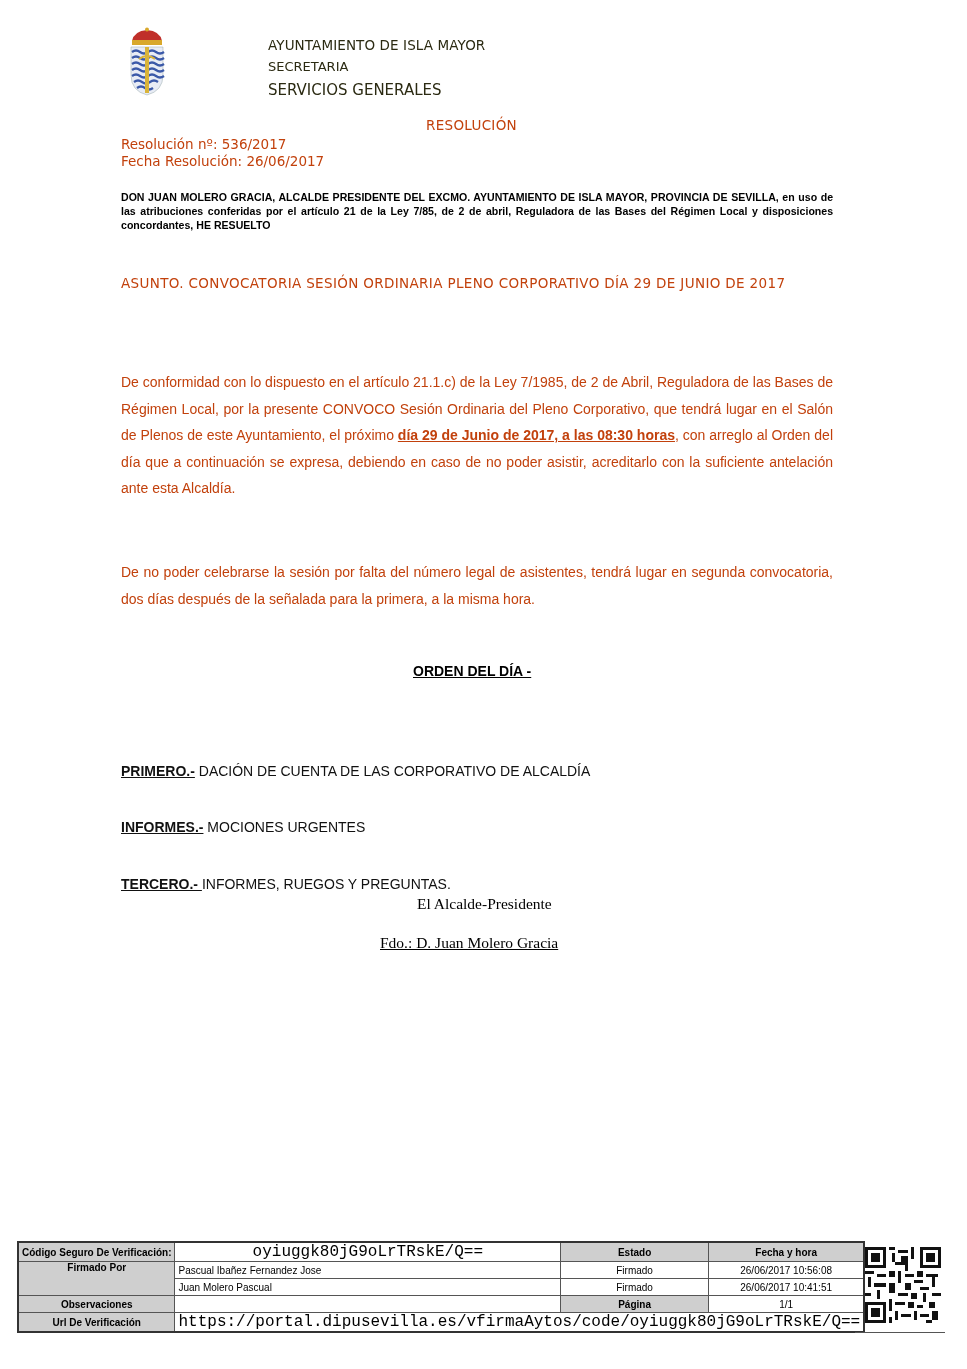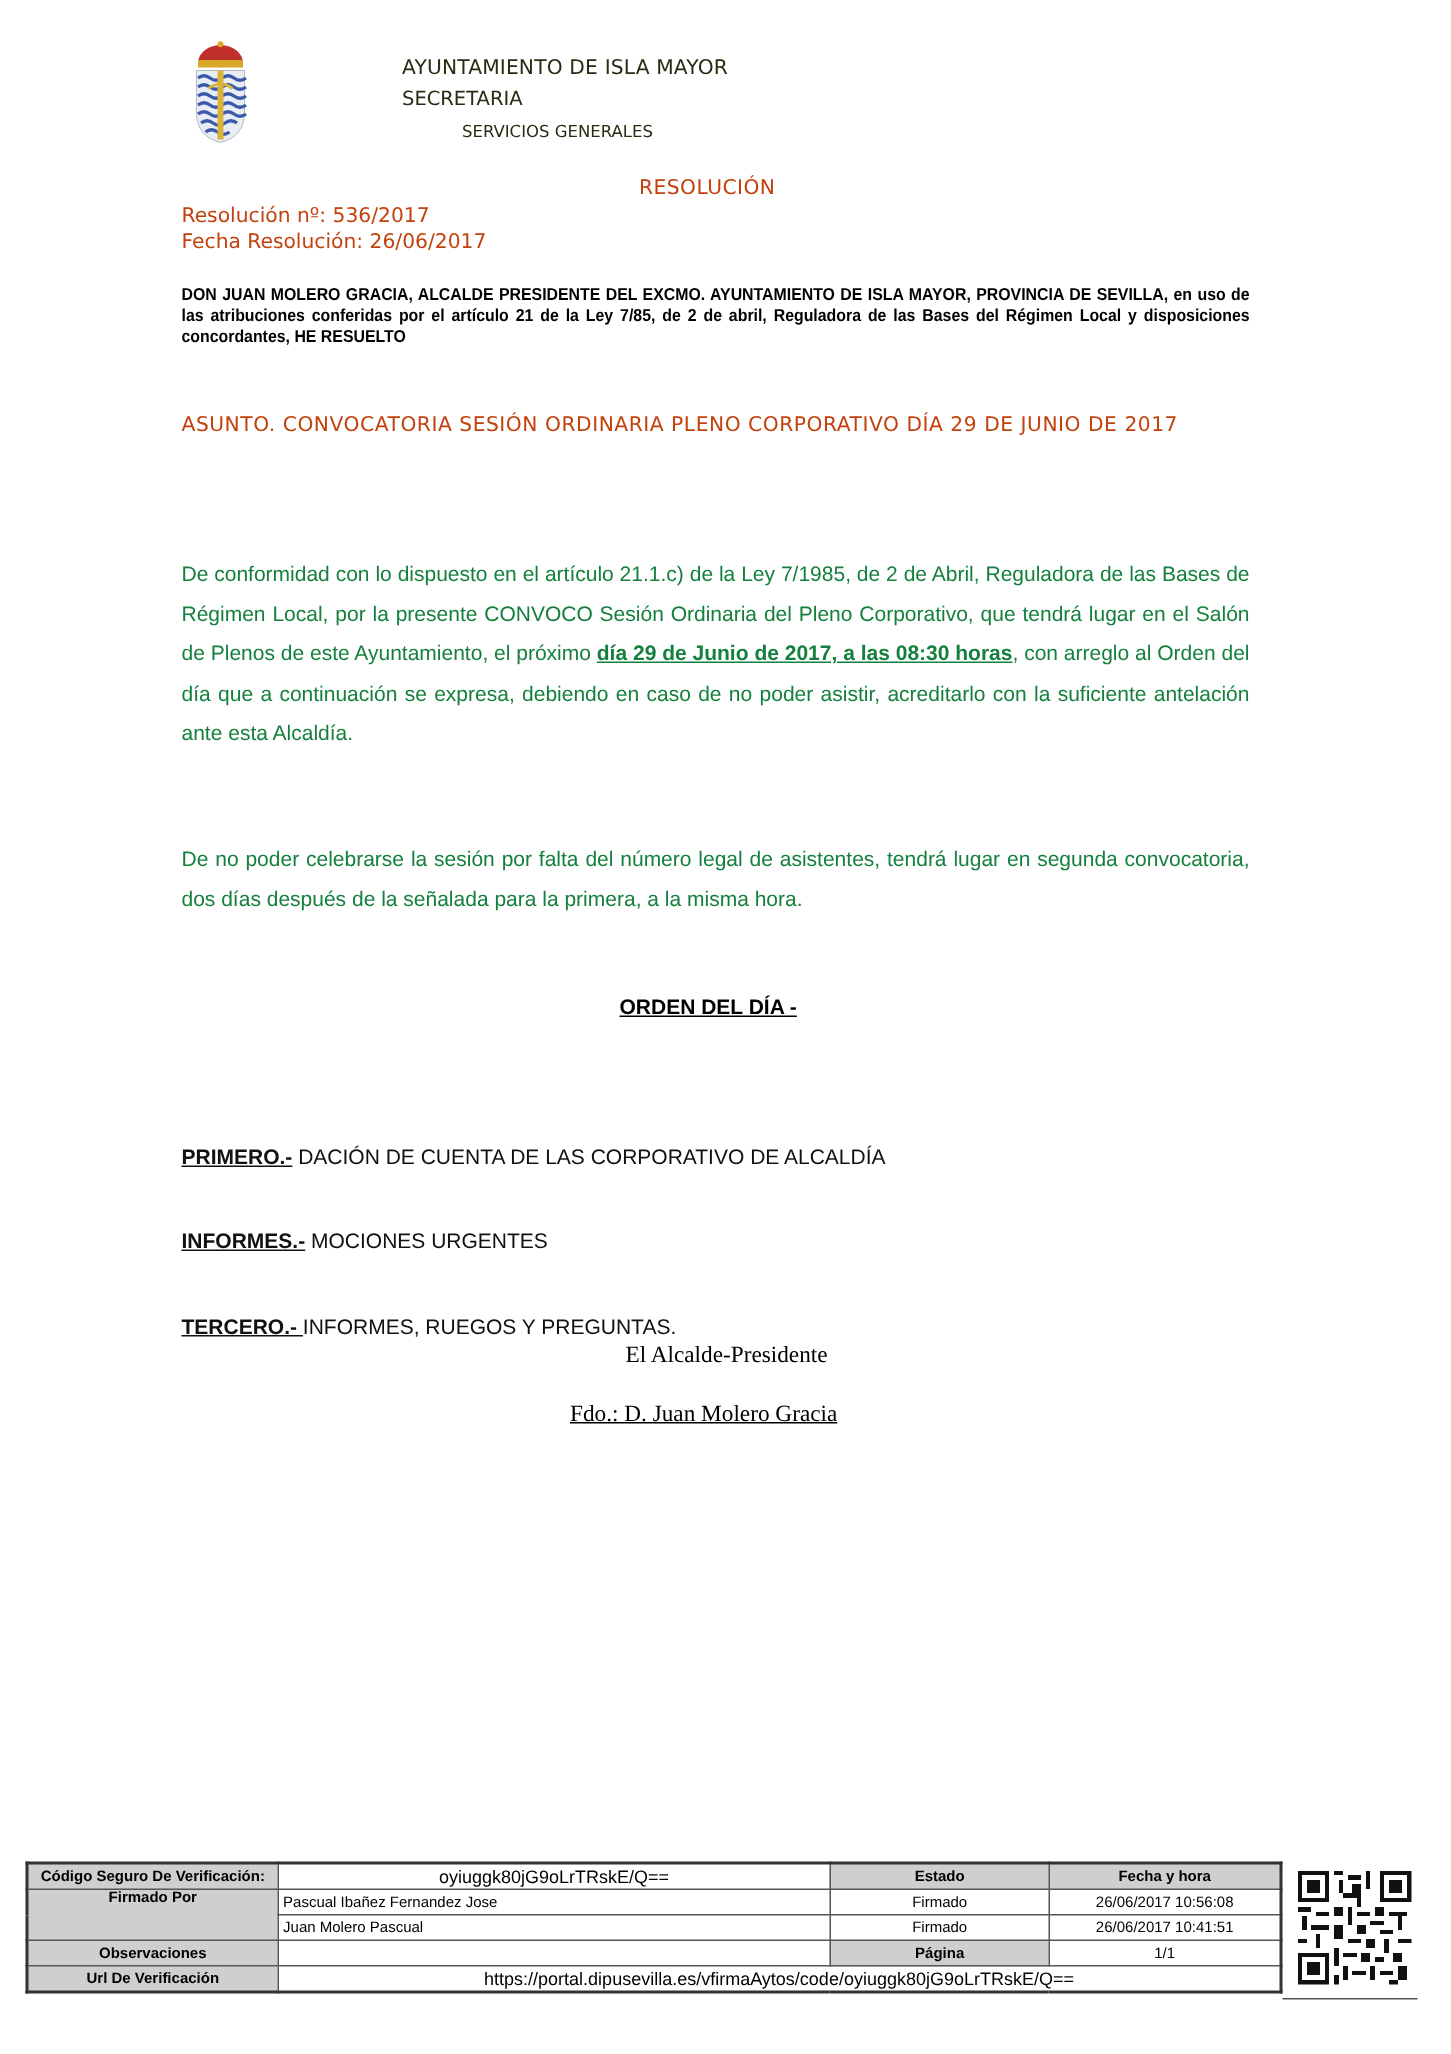--- a/index.html
+++ b/index.html
@@ -1,44 +1,44 @@
 <!DOCTYPE html>
 <html><head>
   <meta charset="utf-8">
   <style>
     html, body { margin: 0; padding: 0; background: #ffffff; }
     body { width: 967px; height: 1369px; position: relative; overflow: hidden; font-family: "Liberation Sans", sans-serif; color: #000; }
     .abs { position: absolute; }
     .header-text { left: 268px; color: #2b2a12; font-family: "DejaVu Sans", sans-serif; }
     .h-org { top: 37px; font-size: 13.5px; letter-spacing: 0.1px; }
     .h-sec { top: 59px; font-size: 13px; }
-    .h-srv { top: 81px; font-size: 11px; margin-left: 40px; }
+    .h-srv { top: 81px; font-size: 15px; }
     .olive { color: #c2410c; font-family: "DejaVu Sans", sans-serif; }
     .res-title { left: 426px; top: 117px; font-size: 13.5px; letter-spacing: 0.3px; }
     .res-num { left: 121px; top: 136px; font-size: 13.5px; }
     .res-date { left: 121px; top: 153px; font-size: 13.5px; }
     .preamble { left: 121px; top: 190px; width: 712px; font-size: 11.5px; font-weight: bold; font-family: "Liberation Sans", sans-serif; line-height: 14px; text-align: justify; transform: scaleX(0.92); transform-origin: left top; width: 774px; }
     .asunto { left: 121px; top: 274px; width: 712px; font-size: 13.5px; line-height: 19px; text-align: justify; letter-spacing: 0.35px; }
-    .para { left: 121px; width: 712px; font-size: 14px; line-height: 26.5px; text-align: justify; color: #15803d; }
+    .para { left: 121px; width: 712px; font-size: 14px; line-height: 26.5px; text-align: justify; color: #c2410c; }
     .p1 { top: 369px; }
     .p2 { top: 559px; }
     .orden { left: 413px; top: 663px; font-size: 14px; font-weight: bold; text-decoration: underline; }
     .item { left: 121px; font-size: 14px; color: #111; }
     .item b { text-decoration: underline; }
     .i1 { top: 763px; }
     .i2 { top: 819px; }
     .i3 { top: 876px; }
     .sign { font-family: "Liberation Serif", serif; font-size: 15.5px; }
     .s1 { left: 417px; top: 895px; }
     .s2 { left: 380px; top: 934px; text-decoration: underline; }
     .logo { left: 126px; top: 27px; width: 42px; height: 70px; }
     table.ver { position: absolute; left: 17px; top: 1241px; border-collapse: collapse; border: 2px solid #333; font-size: 10px; width: 838px; }
     table.ver td { border: 1px solid #555; height: 16px; padding: 0 3px; white-space: nowrap; }
     td.lab { background: #cfcfcf; font-weight: bold; text-align: center; font-size: 10px; width: 163px; }
-    td.mono { font-family: Liberation Sans, sans-serif; text-align: center; font-size: 12px; }
+    td.mono { font-family: Liberation Mono, monospace; text-align: center; font-size: 16px; }
     td.c { text-align: center; }
     .qr { left: 865px; top: 1247px; width: 76px; height: 76px; }
     .qr-line { left: 855px; top: 1332px; width: 90px; height: 1px; background: #555; }
   </style>
 </head>
 <body>
 
 <div class="abs logo">
   <svg width="42" height="70" viewBox="0 0 42 70">
     <path d="M6 14 Q8 4 21 3 Q34 4 36 14 Z" fill="#c0302a"></path>

